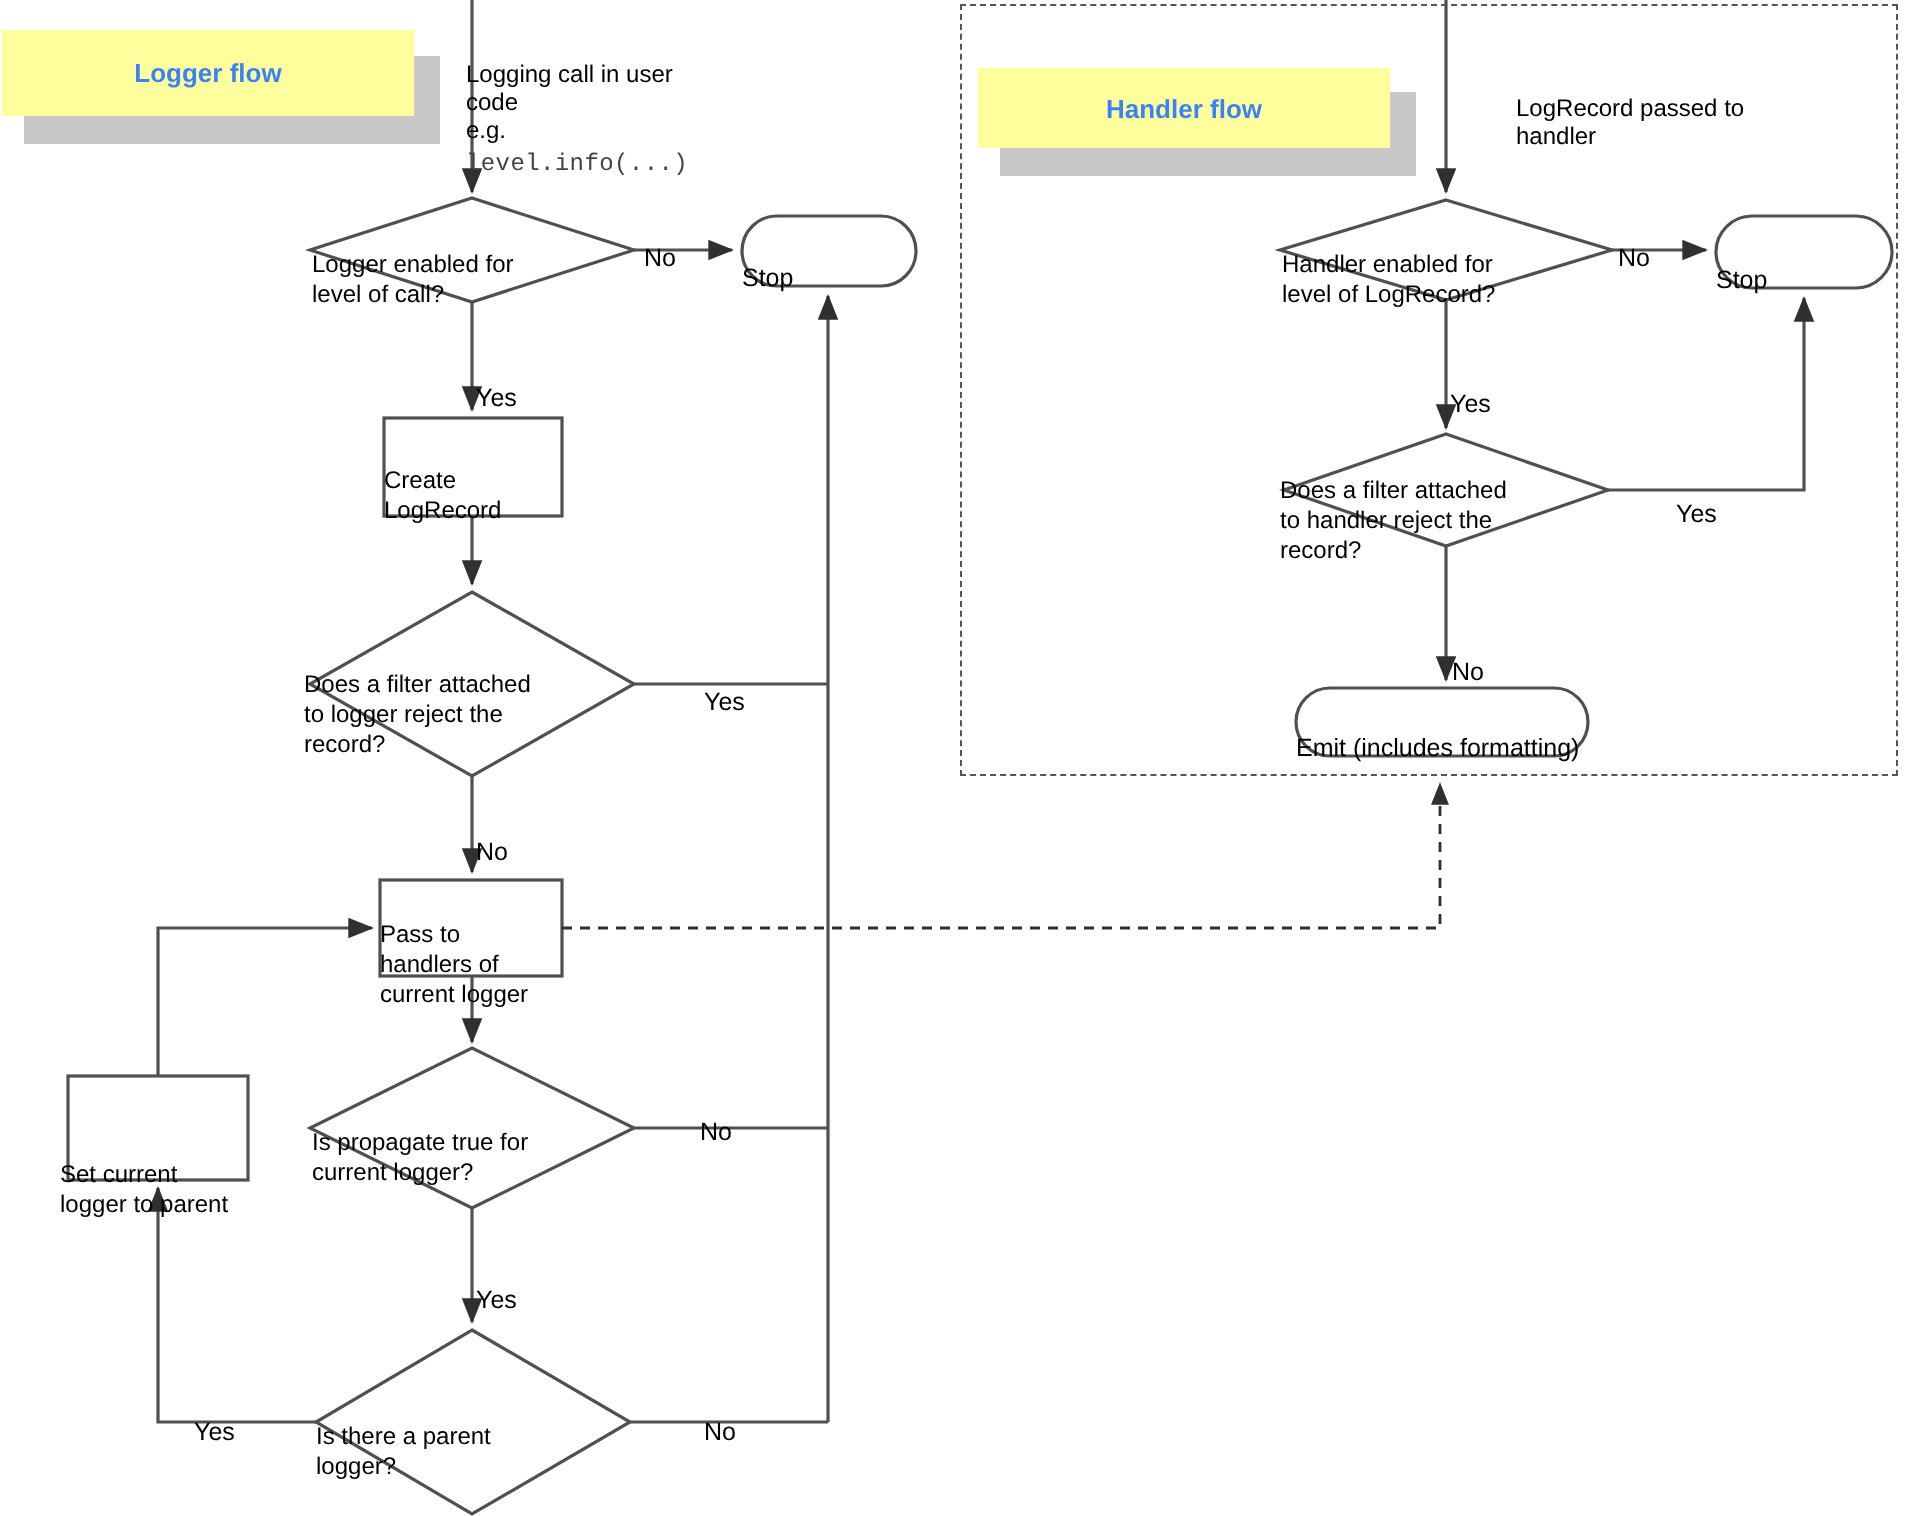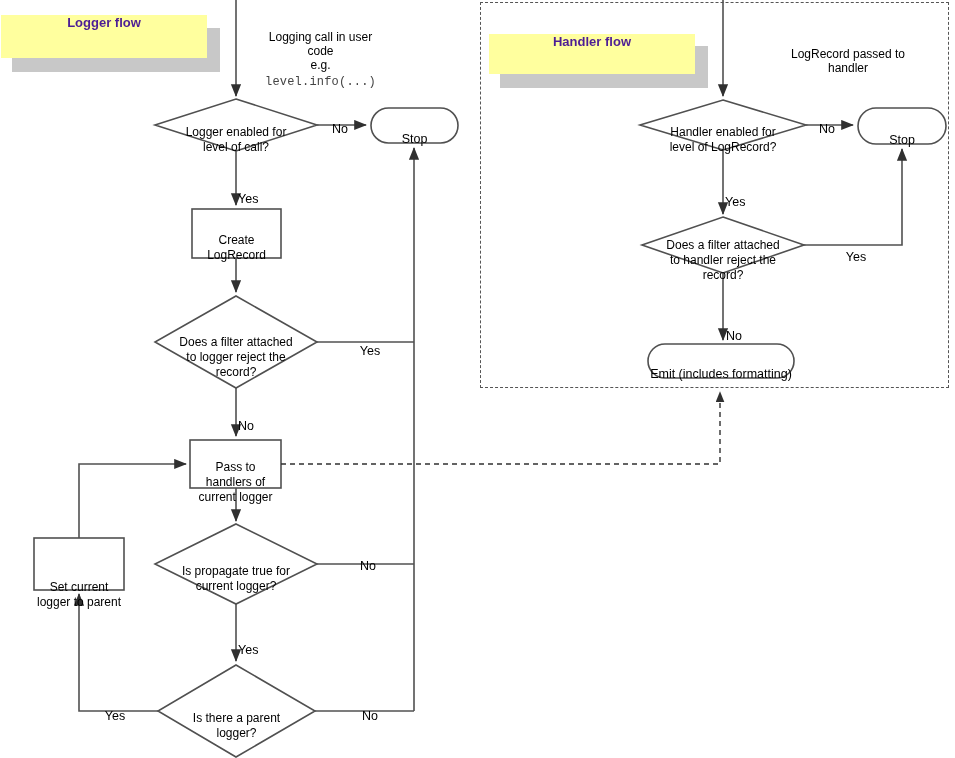--- a/index.html
+++ b/index.html
@@ -8,41 +8,41 @@
     font-family:"Liberation Sans", sans-serif;
     width:955px;height:758px;position:relative;overflow:hidden;
     color:#000000;
   }
   #canvas{position:absolute;inset:0;width:955px;height:758px;}
   svg.layer{position:absolute;left:0;top:0;width:955px;height:758px;overflow:visible;}
 
   
   .lbl{
     position:absolute;
-    text-align:center;
+    text-align:left;
     font-size:12px;
     line-height:14px;
     color:#000;
     white-space:pre-line;
     pointer-events:none;
   }
   .lbl.edge{font-size:12.5px;line-height:14px;}
   .lbl.mono{font-family:"Liberation Mono", monospace;font-size:12px;letter-spacing:.2px;color:#444;}
   .lbl.node{font-size:12px;line-height:15px;}
   .lbl.term{font-size:12.5px;}
 
   
   .banner{position:absolute;}
   .banner .shadow{
     position:absolute;background:#c8c8c8;
   }
   .banner .face{
     position:absolute;background:#ffff9e;
-    display:flex;align-items:flex-start;justify-content:center;
-    font-weight:bold;font-size:13px;color:#4c1d95;
+    display:flex;align-items:center;justify-content:center;
+    font-weight:bold;font-size:13px;color:#3b82f6;
   }
   .dashedbox{
     position:absolute;
     border:1px dashed #555;
     box-sizing:border-box;
     background:transparent;
   }
 </style>
 </head>
 <body>

